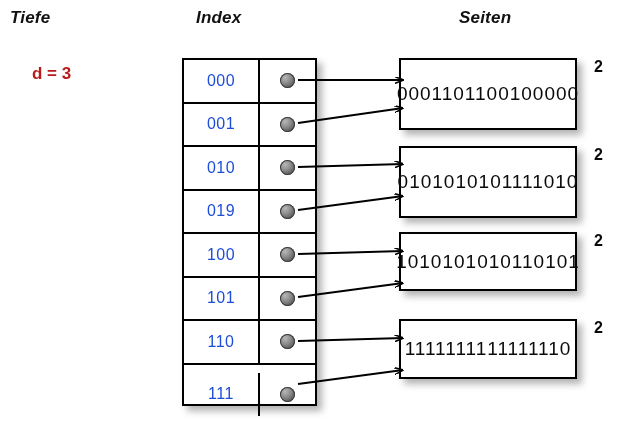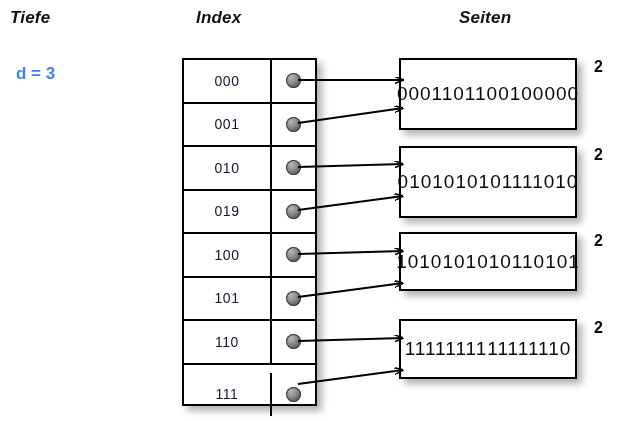--- a/index.html
+++ b/index.html
@@ -27,25 +27,25 @@
     color: #111111;
     white-space: nowrap;
     letter-spacing: 0.2px;
   }
   #heading-tiefe { left: 10px;  top: 8px; }
   #heading-index { left: 196px; top: 8px; }
   #heading-seiten { left: 459px; top: 8px; }
 
   .depth-label {
     position: absolute;
-    left: 16px;
+    left: 32px;
     top: 64px;
     font-size: 17px;
     font-weight: bold;
-    color: #3b82f6;
+    color: #b91c1c;
     white-space: nowrap;
   }
 
   
   #index-table {
     position: absolute;
     left: 182px;
     top: 58px;
     width: 135px;
     height: 348px;
@@ -58,28 +58,28 @@
     position: relative;
     height: 43.5px;
     box-sizing: border-box;
     display: flex;
     align-items: stretch;
     border-bottom: 2.2px solid #000000;
   }
   .index-row:last-child { border-bottom: none; margin-top: 8px; }
 
   .index-key {
-    width: 88px;
+    width: 76px;
     box-sizing: border-box;
     border-right: 2.2px solid #000000;
     display: flex;
     align-items: center;
     justify-content: center;
-    font-size: 14px;
-    color: #0f172a;
+    font-size: 16px;
+    color: #1d4ed8;
     letter-spacing: 0.5px;
   }
   .index-ptr {
     flex: 1;
     position: relative;
     display: flex;
     align-items: center;
     justify-content: center;
   }
   .ptr-dot {

